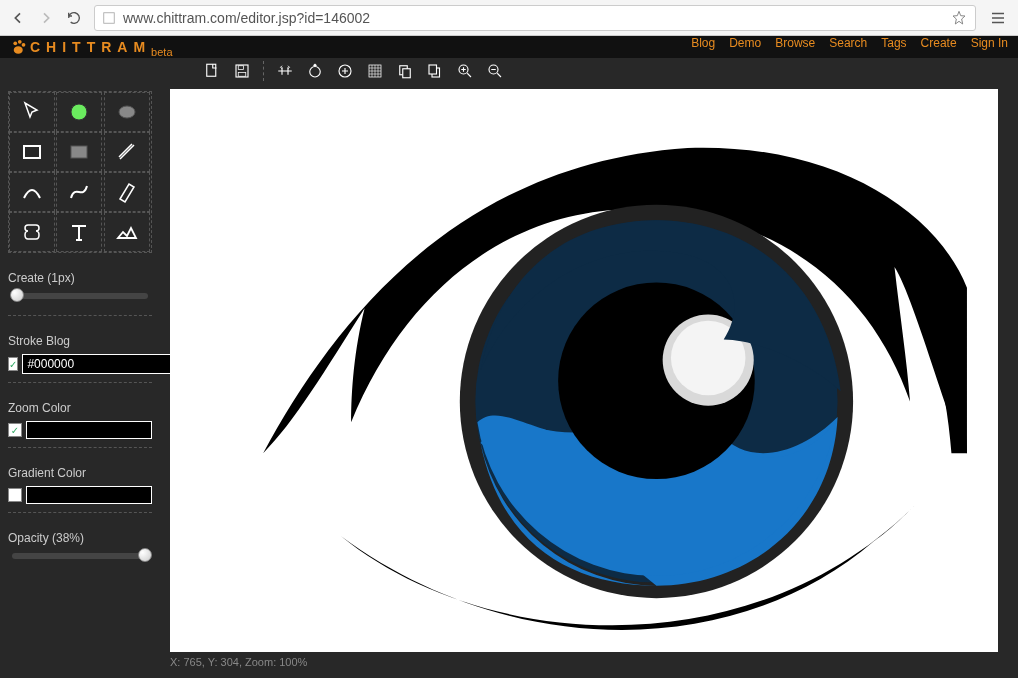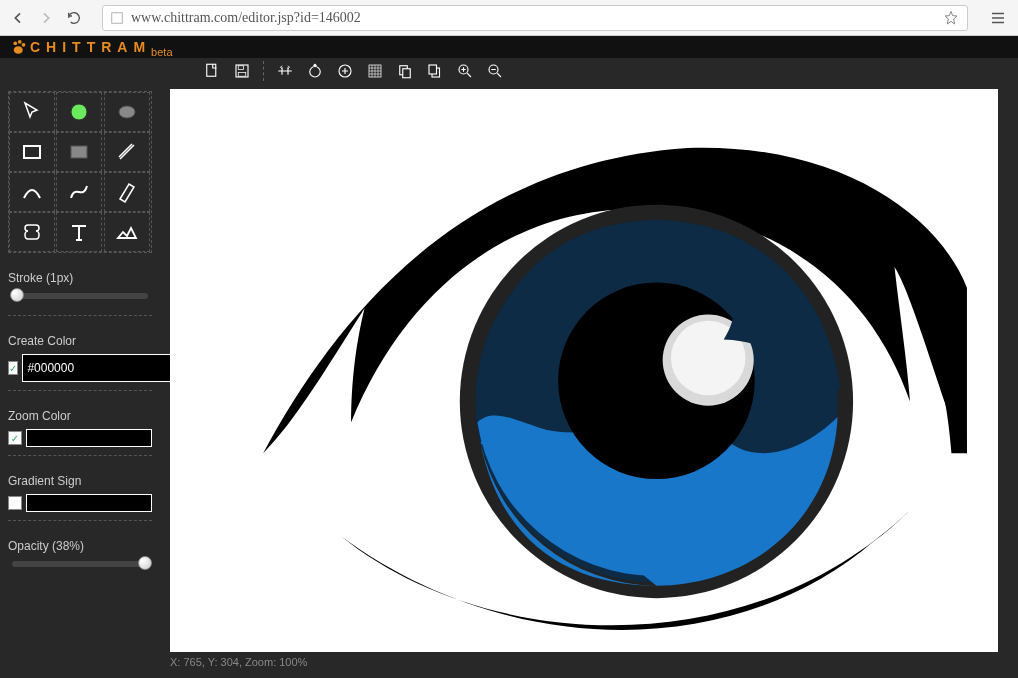--- a/index.html
+++ b/index.html
@@ -2,21 +2,21 @@
 <html><head>
 <meta charset="utf-8">
 <style>
 * { margin: 0; padding: 0; box-sizing: border-box; }
 body { font-family: Arial, sans-serif; background: #fff; width: 1018px; height: 678px; overflow: hidden; }
 
 
 .browser-chrome { height: 36px; background: #f5f5f5; border-bottom: 1px solid #ccc; display: flex; align-items: center; padding: 0 6px; gap: 4px; }
 .nav-btn { width: 24px; height: 24px; display: flex; align-items: center; justify-content: center; color: #555; cursor: pointer; border-radius: 3px; }
 .nav-btn.disabled { color: #bbb; }
-.url-bar { flex: 1; height: 26px; background: #fff; border: 1px solid #ccc; border-radius: 3px; display: flex; align-items: center; padding: 0 6px; margin: 0 12px; font-family: Liberation Serif, serif; }
+.url-bar { flex: 1; height: 26px; background: #fff; border: 1px solid #ccc; border-radius: 3px; display: flex; align-items: center; padding: 0 6px; margin: 0 4px; }
 .url-globe { width: 16px; height: 16px; margin-right: 6px; display: flex; align-items: center; justify-content: center; color: #888; font-size: 12px; }
 .url-text { font-size: 14px; color: #555; }
 .star-btn { width: 20px; color: #888; display: flex; align-items: center; justify-content: center; cursor: pointer; }
 .menu-btn { width: 28px; height: 28px; display: flex; align-items: center; justify-content: center; color: #555; cursor: pointer; }
 
 
 .app { background: #282828; height: 642px; display: flex; flex-direction: column; }
 .app-header { height: 28px; background: #111; display: flex; align-items: flex-start; justify-content: space-between; padding: 0 10px; }
 .logo { display: flex; align-items: center; gap: 2px; }
 .logo-paw { width: 18px; height: 18px; display: flex; align-items: center; justify-content: center; }
@@ -38,21 +38,21 @@
 .grid-cell { width: 46px; height: 40px; border: 1px dashed #555; display: flex; align-items: center; justify-content: center; cursor: pointer; }
 .grid-cell svg { width: 24px; height: 24px; }
 
 .prop-section { margin-top: 12px; border-bottom: 1px dashed #555; padding-bottom: 8px; }
 .prop-label { color: #ccc; font-size: 12px; margin-bottom: 6px; }
 .slider-track { position: relative; height: 6px; background: #444; border-radius: 3px; margin: 8px 4px; }
 .slider-thumb { position: absolute; width: 14px; height: 14px; background: radial-gradient(circle at 30% 30%, #fff, #ccc); border: 1px solid #888; border-radius: 50%; top: -5px; transform: translateX(-50%); cursor: pointer; }
 .color-row { display: flex; align-items: center; gap: 4px; }
 .color-check { width: 14px; height: 14px; background: #fff; border: 1px solid #888; display: flex; align-items: center; justify-content: center; font-size: 10px; color: #3a6; cursor: pointer; }
 .color-swatch { width: 22px; height: 18px; border: 1px solid #fff; background: #000; cursor: pointer; }
-.color-input { flex: 1; height: 28px; background: #000; color: #fff; border: 1px solid #fff; font-size: 12px; padding: 0 4px; }
+.color-input { flex: 1; height: 20px; background: #000; color: #fff; border: 1px solid #fff; font-size: 12px; padding: 0 4px; }
 
 .canvas-area { flex: 1; padding: 6px 20px 6px 10px; display: flex; flex-direction: column; }
 .canvas { flex: 1; background: #fff; position: relative; }
 .status { height: 20px; text-align: left; color: #888; font-size: 11px; padding: 4px 8px 0 0; }
 
 </style>
 </head>
 <body>
 
 <div class="browser-chrome">
@@ -99,20 +99,29 @@
         <svg viewBox="0 0 24 24" width="18" height="18">
           <circle cx="7" cy="7" r="2.5" fill="#e78b20"></circle>
           <circle cx="13" cy="5" r="2.5" fill="#e78b20"></circle>
           <circle cx="18" cy="9" r="2.5" fill="#e78b20"></circle>
           <ellipse cx="11" cy="16" rx="6" ry="5" fill="#e78b20"></ellipse>
         </svg>
       </div>
       <span class="logo-text">CHITTRAM</span>
       <span class="logo-beta">beta</span>
     </div>
+    <div class="nav-links">
+      <span class="nav-link">Blog</span>
+      <span class="nav-link">Demo</span>
+      <span class="nav-link">Browse</span>
+      <span class="nav-link">Search</span>
+      <span class="nav-link">Tags</span>
+      <span class="nav-link">Create</span>
+      <span class="nav-link">Sign In</span>
+    </div>
   </div>
 
   <div class="toolbar">
     <div class="tool-btn">
       <svg viewBox="0 0 24 24">
           <rect x="5" y="3" width="12" height="16" fill="none" stroke="#fff" stroke-width="1.5"></rect>
           <path d="M13 3v5h5" fill="none" stroke="#fff" stroke-width="1.5"></path>
         </svg>
     </div>
     <div class="tool-btn">
@@ -233,44 +242,44 @@
             </svg>
         </div>
         <div class="grid-cell">
           <svg viewBox="0 0 24 24">
               <path d="M3 18l5-6 4 4 4-8 5 10z" fill="none" stroke="#fff" stroke-width="1.8"></path>
             </svg>
         </div>
       </div>
 
       <div class="prop-section">
-        <div class="prop-label">Stroke (1px)</div>
+        <div class="prop-label">Create (1px)</div>
         <div class="slider-track">
           <div class="slider-thumb" style="left:4%"></div>
         </div>
       </div>
 
       <div class="prop-section">
-        <div class="prop-label">Create Color</div>
+        <div class="prop-label">Stroke Blog</div>
         <div class="color-row">
           <div class="color-check">✓</div>
           <input class="color-input" value="#000000" style="">
         </div>
       </div>
 
       <div class="prop-section">
         <div class="prop-label">Zoom Color</div>
         <div class="color-row">
           <div class="color-check">✓</div>
           <div class="color-swatch" style="flex:1"></div>
         </div>
       </div>
 
       <div class="prop-section">
-        <div class="prop-label">Gradient Sign</div>
+        <div class="prop-label">Gradient Color</div>
         <div class="color-row">
           <div class="color-check" style="color:transparent"></div>
           <div class="color-swatch" style="flex:1"></div>
         </div>
       </div>
 
 
       <div class="prop-section" style="border-bottom:none">
         <div class="prop-label">Opacity (38%)</div>
         <div class="slider-track">

